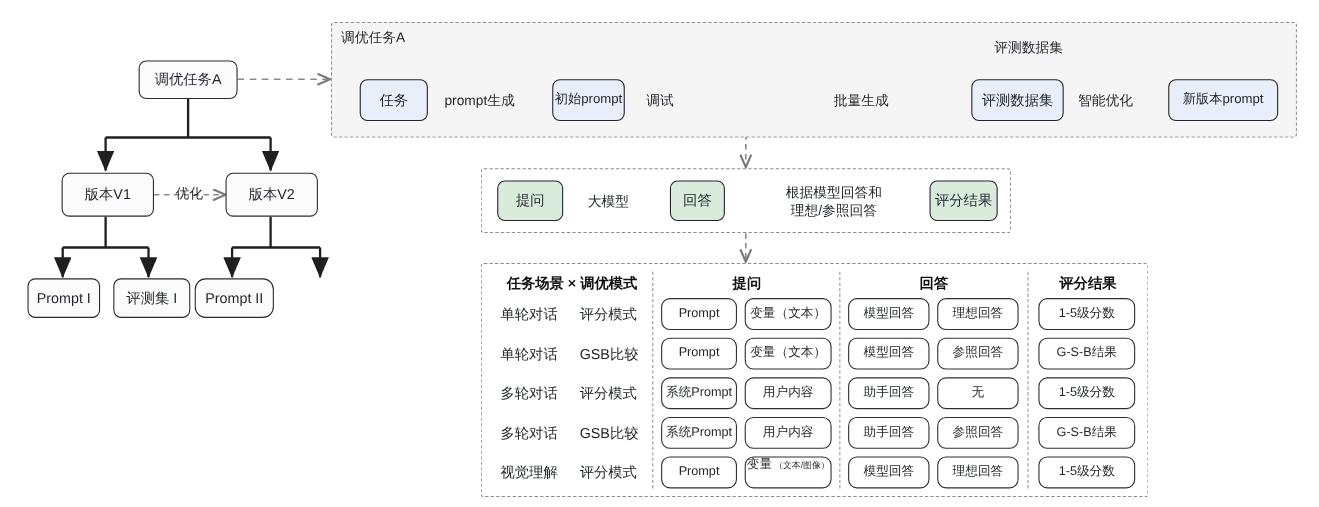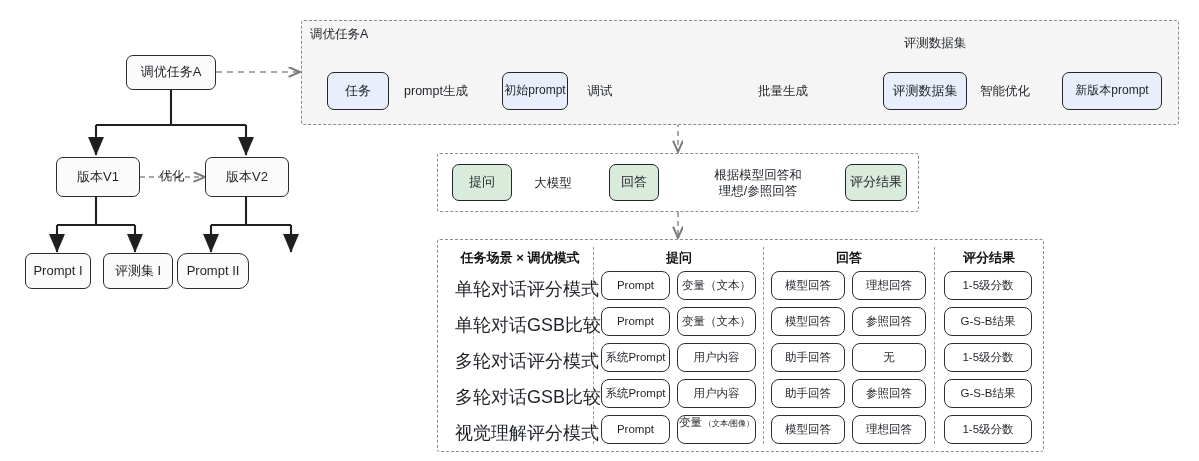--- a/index.html
+++ b/index.html
@@ -41,21 +41,21 @@
     position:absolute;font-size:12.5px;color:#1f2328;
     white-space:nowrap;text-align:center;line-height:1.25;
   }
 
   
   .thead{
     position:absolute;font-size:13px;font-weight:bold;color:#111;
     white-space:nowrap;text-align:center;
   }
   .rowlbl{
-    position:absolute;font-size:18px;color:#1f2328;white-space:nowrap;
+    position:absolute;font-size:13px;color:#1f2328;white-space:nowrap;
   }
   .vdash{
     position:absolute;width:0;border-left:1.4px dashed #9a9a9a;
   }
   .varcell{display:flex;align-items:baseline;justify-content:center;gap:2px;}
   .varcell .tiny{font-size:8px;}
 </style>
 </head>
 <body>
 

